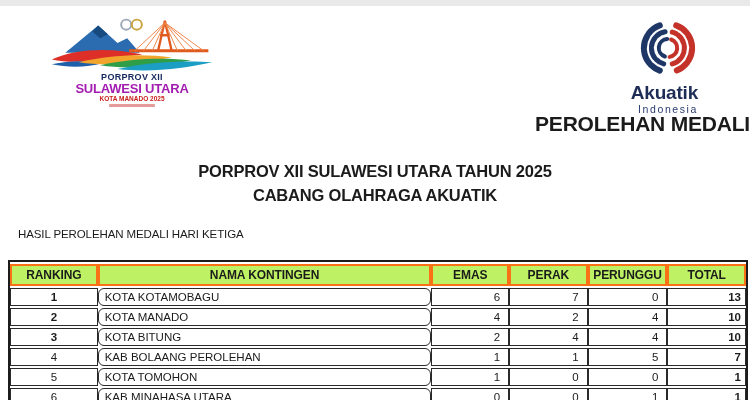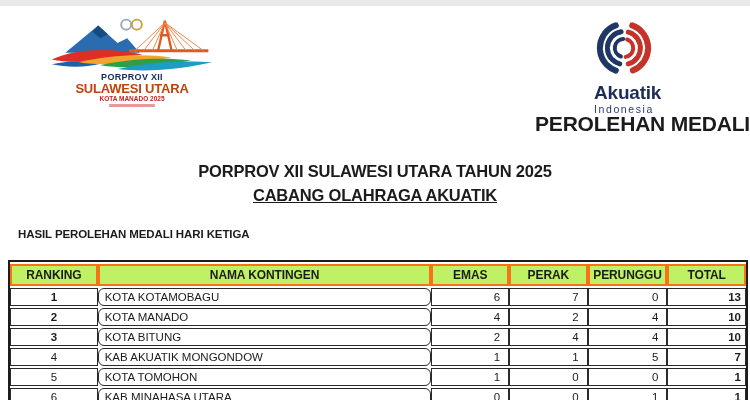--- a/index.html
+++ b/index.html
@@ -6,37 +6,37 @@
   .page {
     position:relative; width:750px; height:400px; margin:6px auto;
     background:#ffffff; overflow:hidden;
     font-family:"Liberation Sans", sans-serif; color:#1b1b1b;
   }
 
   
   .logo-left { position:absolute; left:44px; top:8px; width:176px; text-align:center; }
   .logo-left .art { display:block; margin:0 auto; }
   .porprov-l1 { font-size:9px;   font-weight:bold; color:#16295e; letter-spacing:.3px; line-height:10px; }
-  .porprov-l2 { font-size:13px;  font-weight:bold; color:#c2410c; letter-spacing:-.2px; line-height:13px; }
+  .porprov-l2 { font-size:13px;  font-weight:bold; color:#a21caf; letter-spacing:-.2px; line-height:13px; }
   .porprov-l3 { font-size:6.5px; font-weight:bold; color:#c8201d; line-height:8px; }
   .porprov-l4 { width:46px; height:3px; margin:1px auto 0; background:#c8201d; opacity:.45; border-radius:1px; }
 
-  .logo-right { position:absolute; left:594px; top:12px; width:104px; text-align:left; }
+  .logo-right { position:absolute; left:594px; top:12px; width:104px; text-align:right; }
   .akuatik-name    { font-size:19px; font-weight:bold; color:#1e2d56; letter-spacing:-.2px; line-height:20px; margin-top:1px; }
   .akuatik-country { font-size:10.5px; color:#2a3b6e; letter-spacing:1.6px; line-height:12px; }
 
   
   .doc-title { position:absolute; left:0; top:106px; width:100%; text-align:right;
                font-size:21px; font-weight:bold; letter-spacing:-.2px; }
   .doc-sub1  { position:absolute; left:0; top:156px; width:100%; text-align:center;
                font-size:16.5px; font-weight:bold; letter-spacing:-.2px; }
   .doc-sub2  { position:absolute; left:0; top:180px; width:100%; text-align:center;
-               font-size:16.5px; font-weight:bold; letter-spacing:-.2px;text-decoration:underline; }
+               font-size:16.5px; font-weight:bold; letter-spacing:-.2px; }
   .section-label { position:absolute; left:18px; top:222px;
-               font-size:11.5px; font-weight:bold; letter-spacing:-.1px; }
+               font-size:11.5px; font-weight:normal; letter-spacing:-.1px; }
 
   
   .table-wrap { position:absolute; left:8px; top:254px; width:736px;
                 border:2px solid #1c1c1c; background:#fff; }
   table.medals { width:100%; table-layout:fixed; border-collapse:separate; border-spacing:0 2px; }
   .medals th {
     border:2px solid #f97316; font-size:12px; font-weight:bold;
     padding:2px 2px; text-align:center; letter-spacing:-.1px; background:#bef264;
   }
   .medals td {
@@ -150,21 +150,21 @@
         <tr class="top3">
           <td class="rank">3</td>
           <td class="name">KOTA BITUNG</td>
           <td class="num">2</td>
           <td class="num">4</td>
           <td class="num">4</td>
           <td class="total">10</td>
         </tr>
         <tr>
           <td class="rank">4</td>
-          <td class="name">KAB AKUATIK MONGONDOW</td>
+          <td class="name">KAB BOLAANG PEROLEHAN</td>
           <td class="num">1</td>
           <td class="num">1</td>
           <td class="num">5</td>
           <td class="total">7</td>
         </tr>
         <tr>
           <td class="rank">5</td>
           <td class="name">KOTA TOMOHON</td>
           <td class="num">1</td>
           <td class="num">0</td>

